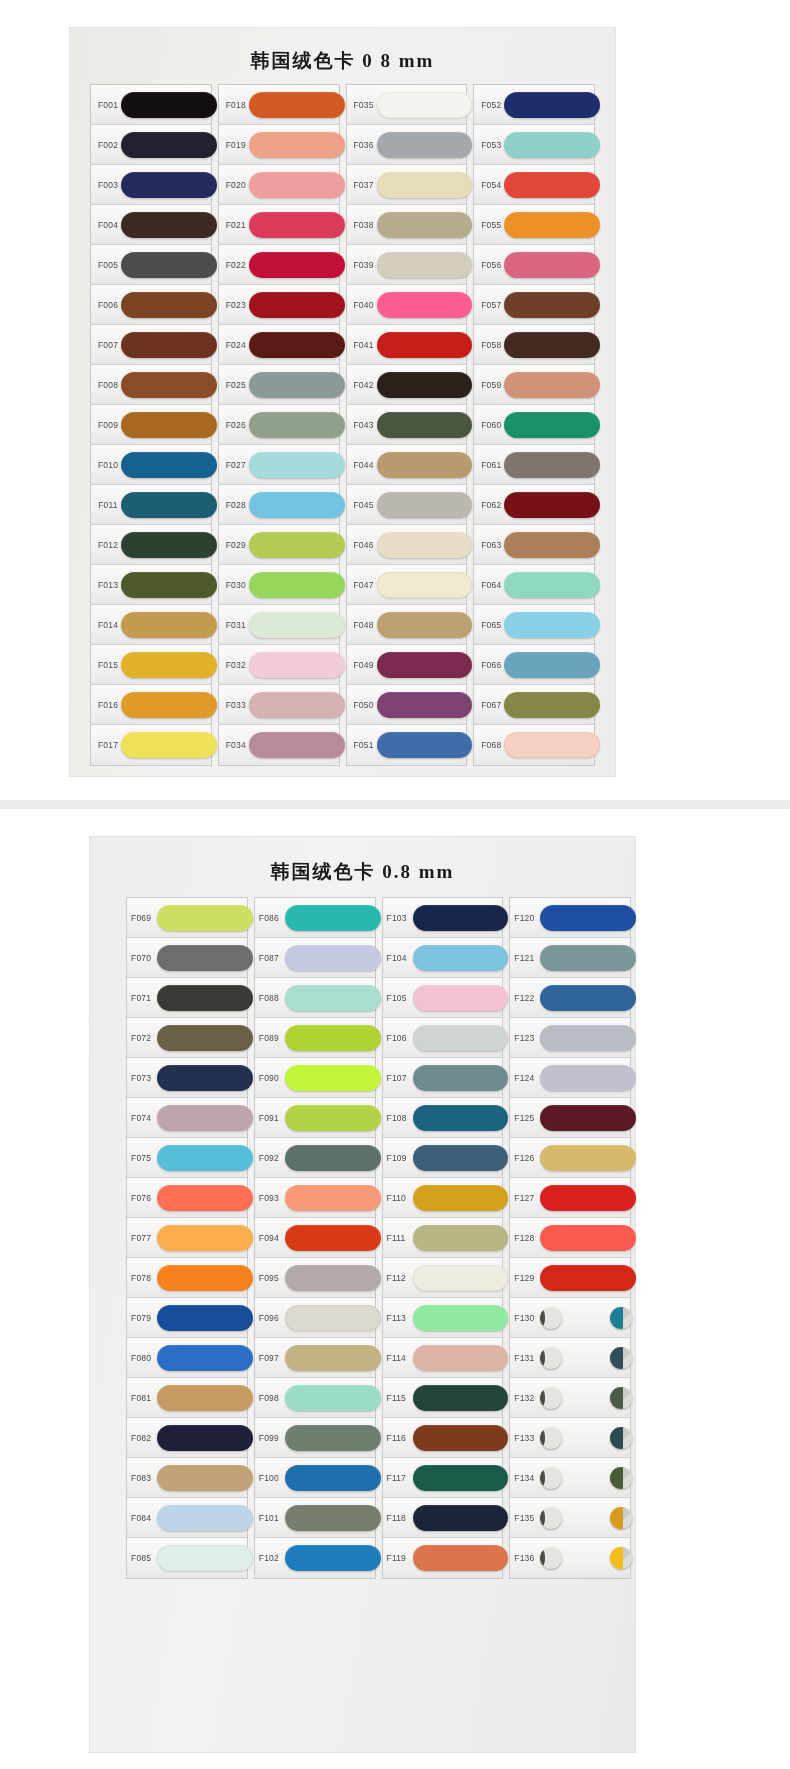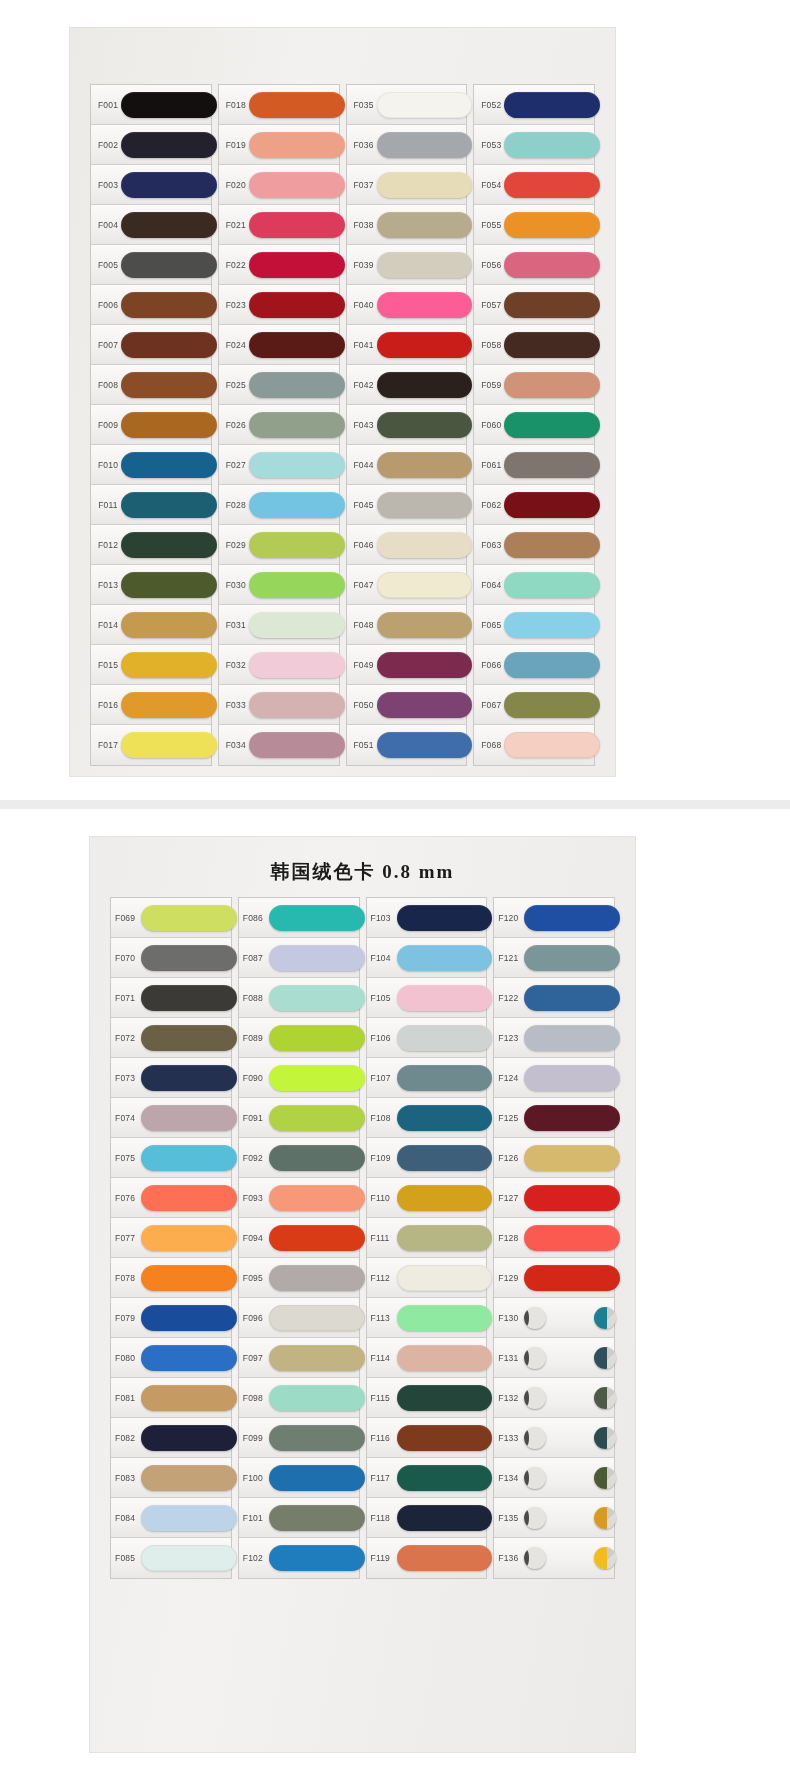--- a/index.html
+++ b/index.html
@@ -61,21 +61,21 @@
   .p1 .card-title{ top:20px; font-size:19px; }
   .p2 .card-title{ top:22px; font-size:19px; }
 
   
   .cols{
     position:absolute;
     display:flex;
     gap:6px;
   }
   .p1 .cols{ left:20px; top:56px; width:505px;text-align:center; }
-  .p2 .cols{ left:20px; top:60px; width:505px; }
+  .p2 .cols{ left:36px; top:60px; width:505px; }
 
   .col{
     flex:1 1 0;
     display:flex;
     flex-direction:column;
     gap:0;
     border:1px solid #c9c8c6;
     background:#f6f5f3;
     box-sizing:border-box;
   }
@@ -137,20 +137,21 @@
       #cfcdc9;
   }
 </style>
 </head>
 <body>
 
 <div class="page">
 
   <section class="card panel1">
     <div class="photo p1">
+      <div class="card-title">韩国绒色卡  0 8 mm</div>
       <div class="cols" id="p1cols">
           <div class="col">
             <div class="row">
               <span class="code">F001</span>
               <div class="swatch" style="background: rgb(18, 15, 14);"></div>
             </div>
             <div class="row">
               <span class="code">F002</span>
               <div class="swatch" style="background: rgb(35, 33, 46);"></div>
             </div>

